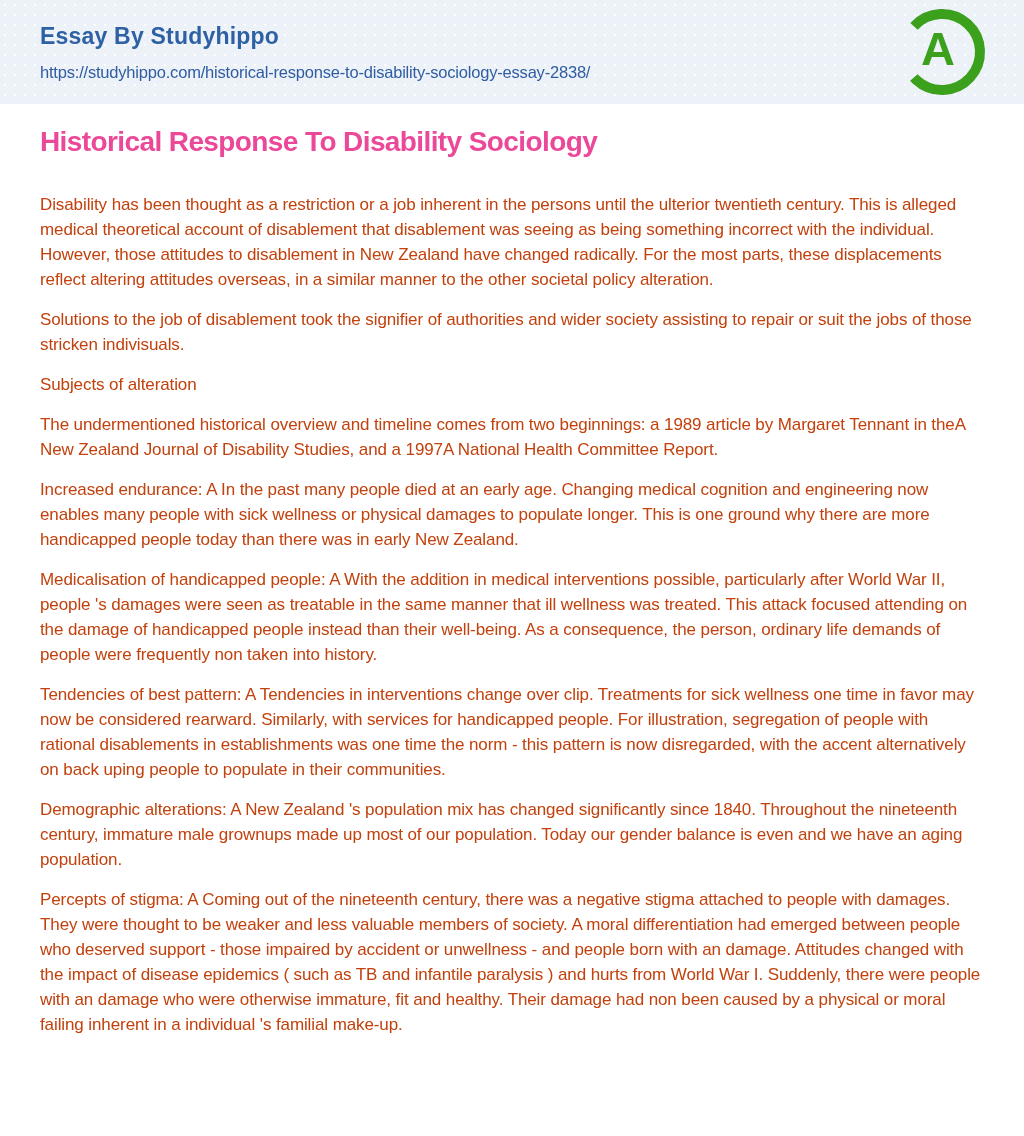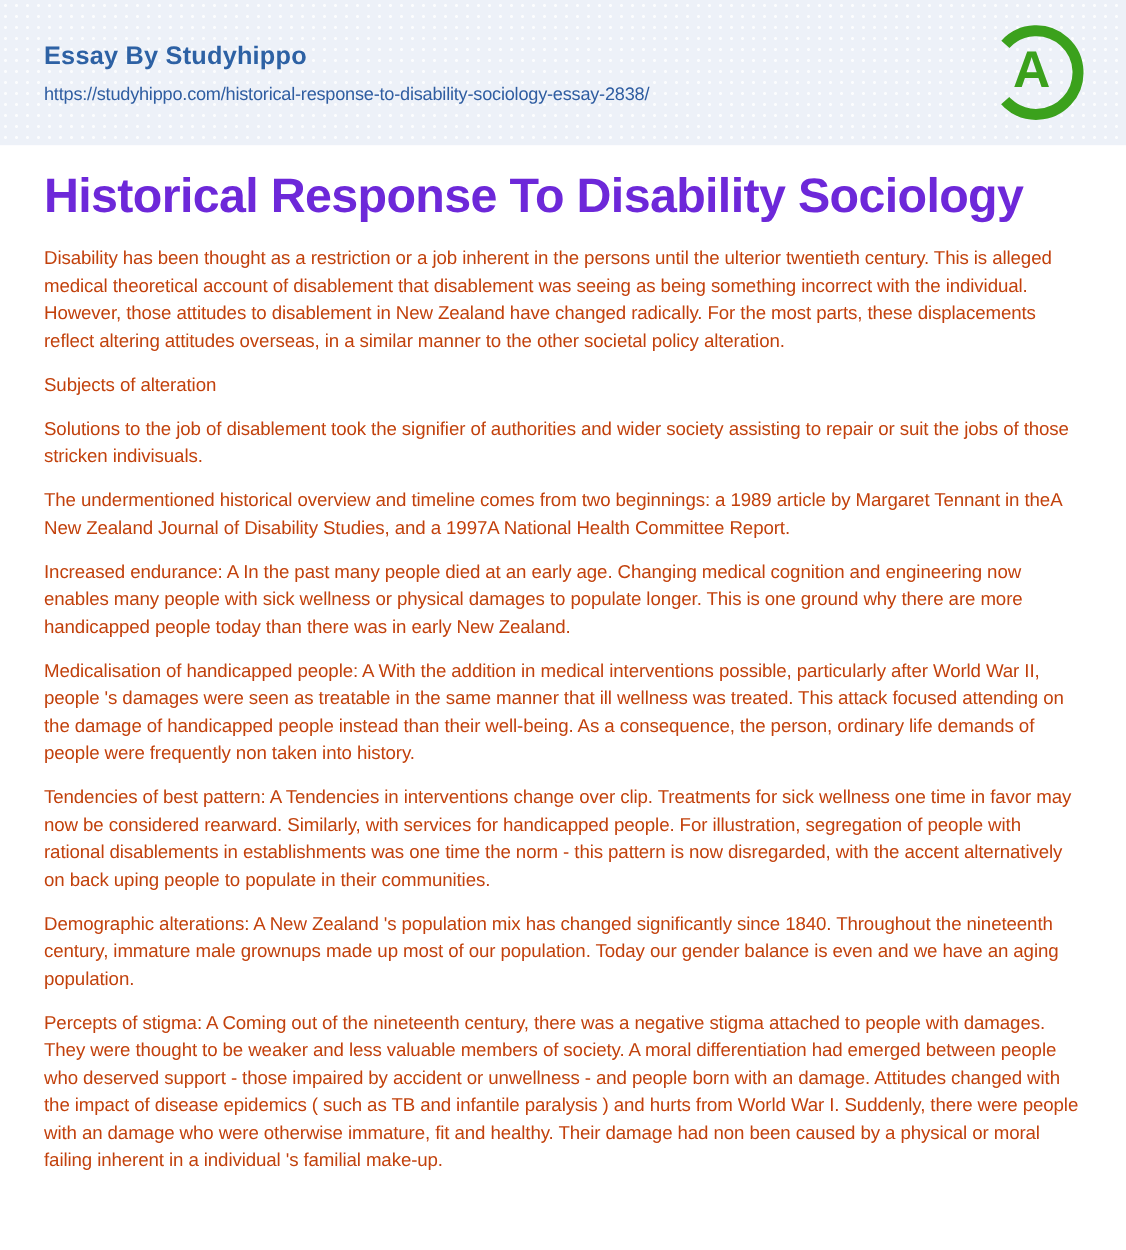--- a/index.html
+++ b/index.html
@@ -4,21 +4,21 @@
 <style>
   * { margin: 0; padding: 0; box-sizing: border-box; }
   html, body {
     width: 1024px;
     height: 1136px;
     background: #ffffff;
     font-family: "Liberation Sans", sans-serif;
     overflow: hidden;
   }
   .header {
-    height: 132px;
+    height: 104px;
     width: 100%;
     background-color: #edf1f8;
     background-image: radial-gradient(rgba(255,255,255,0.85) 1.2px, rgba(0,0,0,0) 1.4px);
     background-size: 10px 10px;
     display: flex;
     align-items: center;
     justify-content: space-between;
     padding: 0 38px 0 40px;
   }
   .header-left { display: flex; flex-direction: column; }
@@ -32,26 +32,26 @@
   .page-url {
     color: #2f5da1;
     font-size: 16.5px;
     letter-spacing: -0.2px;
     text-decoration: none;
     text-align: center;
   }
   .logo-wrap { width: 88px; height: 92px; flex: 0 0 auto; }
   .main { padding: 20px 40px 0 40px; }
   .essay-title {
-    color: #6d28d9;
-    font-size: 44px;
+    color: #ec4899;
+    font-size: 28px;
     font-weight: bold;
     letter-spacing: -0.6px;
     line-height: 1.15;
-    margin: 2px 0 17px 0;
+    margin: 2px 0 34px 0;
   }
   .para {
     color: #c2410c;
     font-size: 17px;
     line-height: 25px;
     letter-spacing: -0.1px;
     margin: 0 0 15px 0;
     max-width: 946px;
   }
 </style>
@@ -68,22 +68,22 @@
       <circle cx="44" cy="46" r="38" fill="none" stroke-width="10" stroke-dasharray="182.4 56.4" transform="rotate(-137.5 44 46)" stroke="#3ba11c"></circle>
       <text x="40" y="59" text-anchor="middle" font-size="47" font-weight="bold" font-family="Liberation Sans, sans-serif" fill="#3ba11c">A</text>
     </svg>
   </div>
 </div>
 
 <div class="main">
   <h1 class="essay-title">Historical Response To Disability Sociology</h1>
   <div>
       <p class="para">Disability has been thought as a restriction or a job inherent in the persons until the ulterior twentieth century. This is alleged medical theoretical account of disablement that disablement was seeing as being something incorrect with the individual. However, those attitudes to disablement in New Zealand have changed radically. For the most parts, these displacements reflect altering attitudes overseas, in a similar manner to the other societal policy alteration.</p>
+      <p class="para">Solutions to the job of disablement took the signifier of authorities and wider society assisting to repair or suit the jobs of those stricken indivisuals.</p>
       <p class="para">Subjects of alteration</p>
-      <p class="para">Solutions to the job of disablement took the signifier of authorities and wider society assisting to repair or suit the jobs of those stricken indivisuals.</p>
       <p class="para">The undermentioned historical overview and timeline comes from two beginnings: a 1989 article by Margaret Tennant in theA New Zealand Journal of Disability Studies, and a 1997A National Health Committee Report.</p>
       <p class="para">Increased endurance: A In the past many people died at an early age. Changing medical cognition and engineering now enables many people with sick wellness or physical damages to populate longer. This is one ground why there are more handicapped people today than there was in early New Zealand.</p>
       <p class="para">Medicalisation of handicapped people: A With the addition in medical interventions possible, particularly after World War II, people 's damages were seen as treatable in the same manner that ill wellness was treated. This attack focused attending on the damage of handicapped people instead than their well-being. As a consequence, the person, ordinary life demands of people were frequently non taken into history.</p>
       <p class="para">Tendencies of best pattern: A Tendencies in interventions change over clip. Treatments for sick wellness one time in favor may now be considered rearward. Similarly, with services for handicapped people. For illustration, segregation of people with rational disablements in establishments was one time the norm - this pattern is now disregarded, with the accent alternatively on back uping people to populate in their communities.</p>
       <p class="para">Demographic alterations: A New Zealand 's population mix has changed significantly since 1840. Throughout the nineteenth century, immature male grownups made up most of our population. Today our gender balance is even and we have an aging population.</p>
       <p class="para">Percepts of stigma: A Coming out of the nineteenth century, there was a negative stigma attached to people with damages. They were thought to be weaker and less valuable members of society. A moral differentiation had emerged between people who deserved support - those impaired by accident or unwellness - and people born with an damage. Attitudes changed with the impact of disease epidemics ( such as TB and infantile paralysis ) and hurts from World War I. Suddenly, there were people with an damage who were otherwise immature, fit and healthy. Their damage had non been caused by a physical or moral failing inherent in a individual 's familial make-up.</p>
     </div>
 </div>
 
 </body></html>

